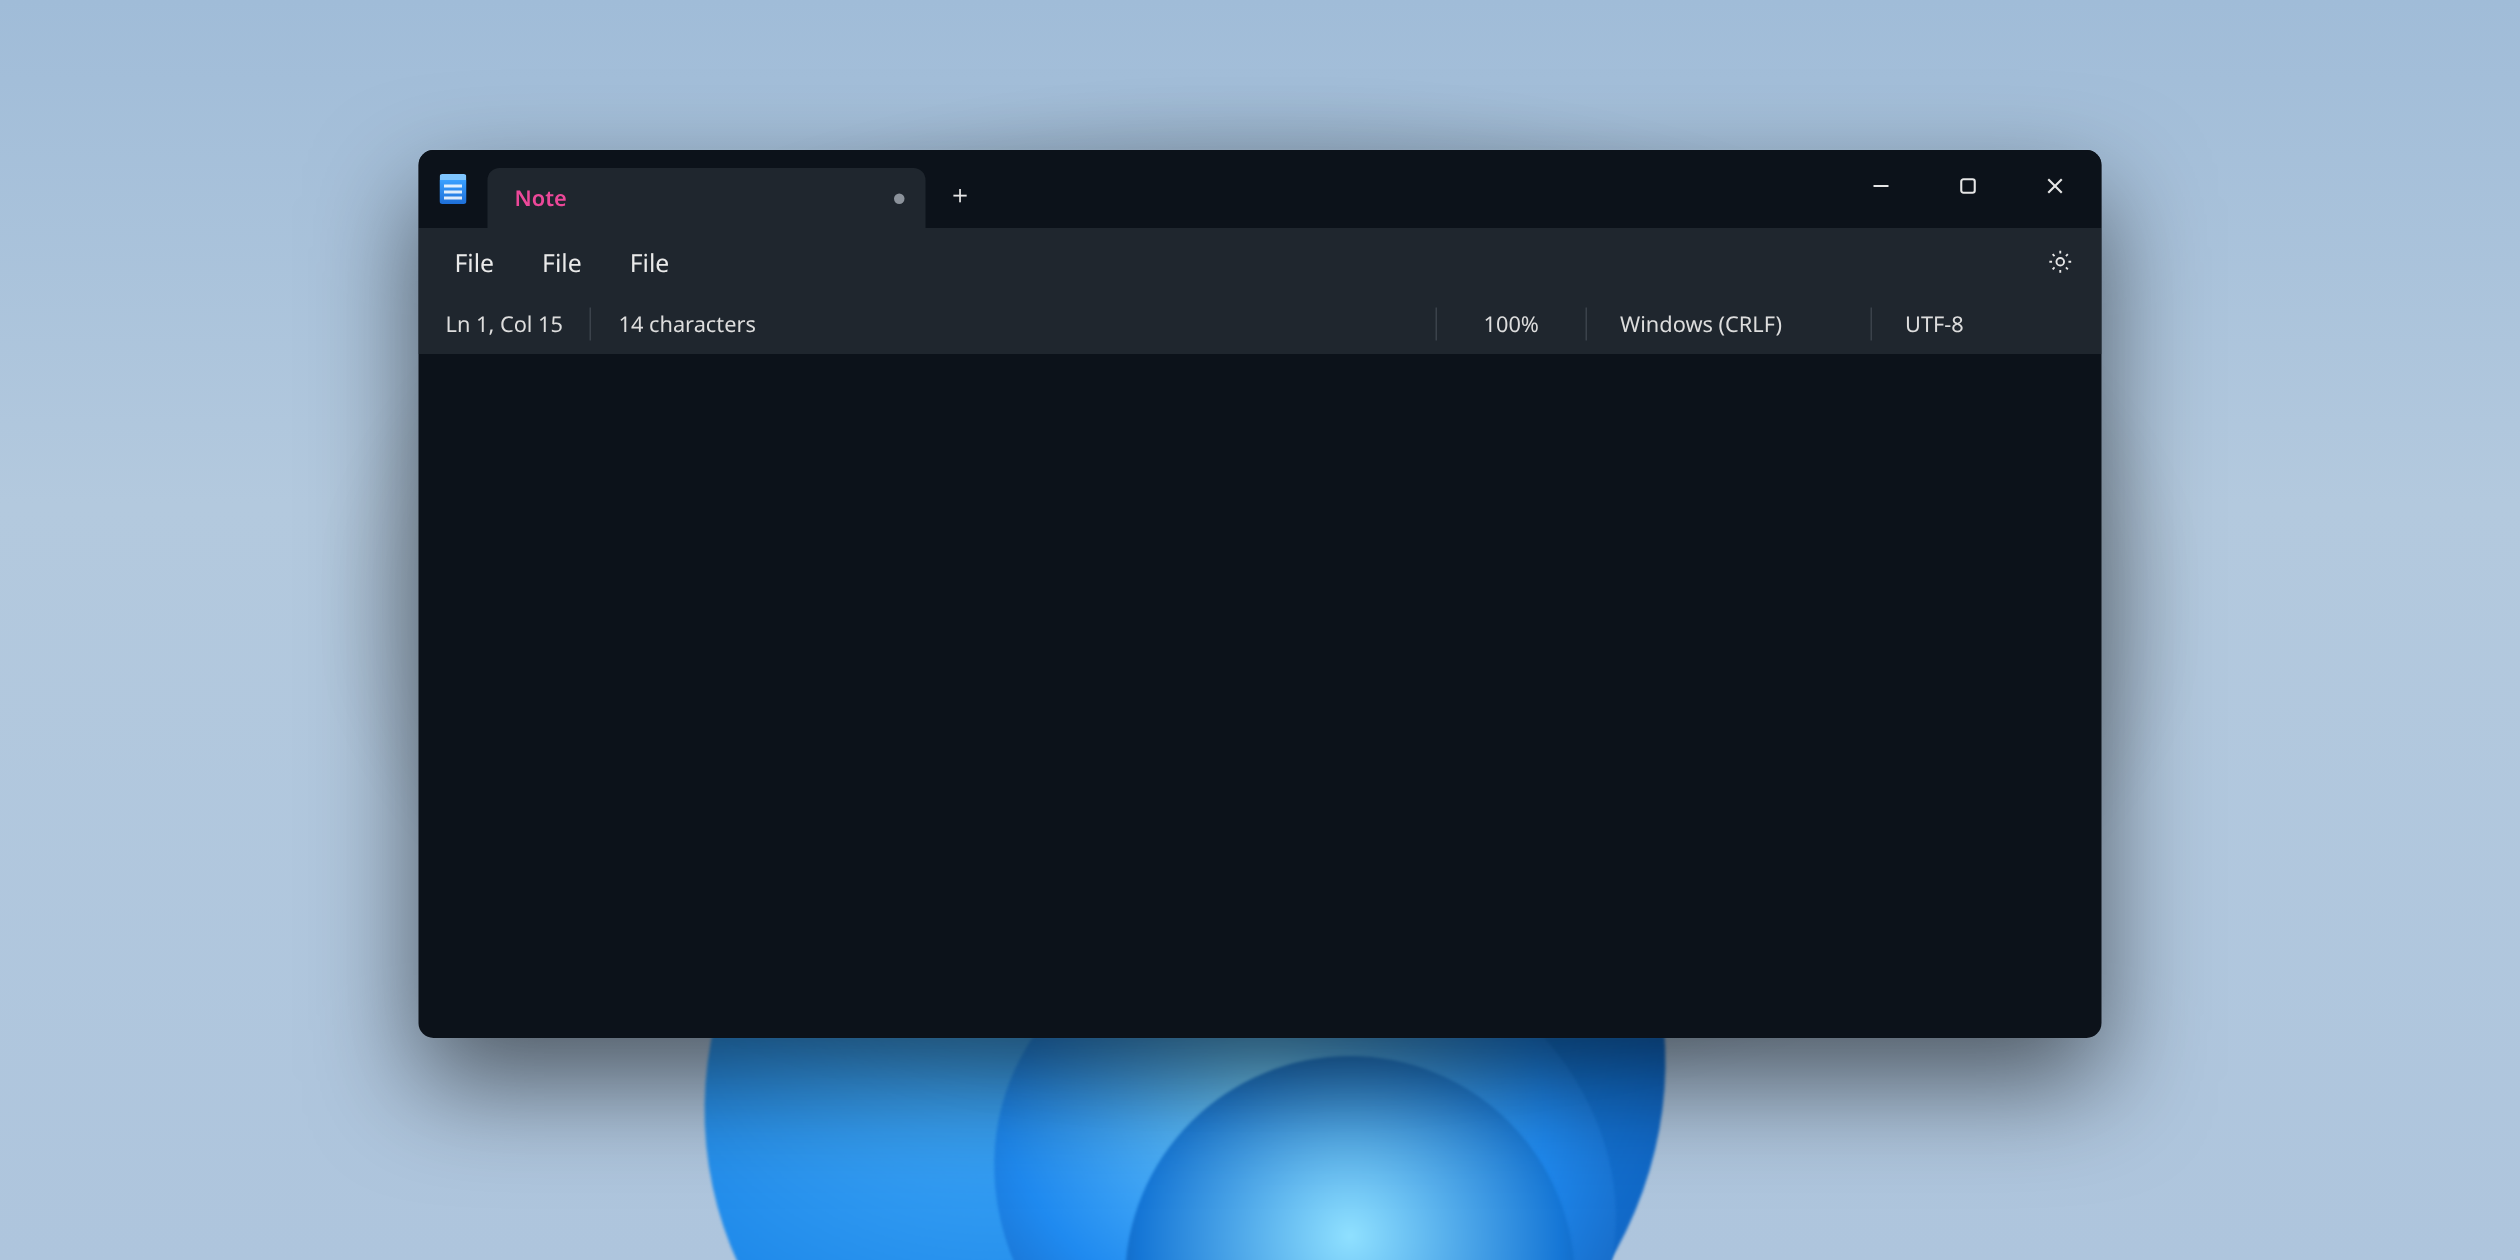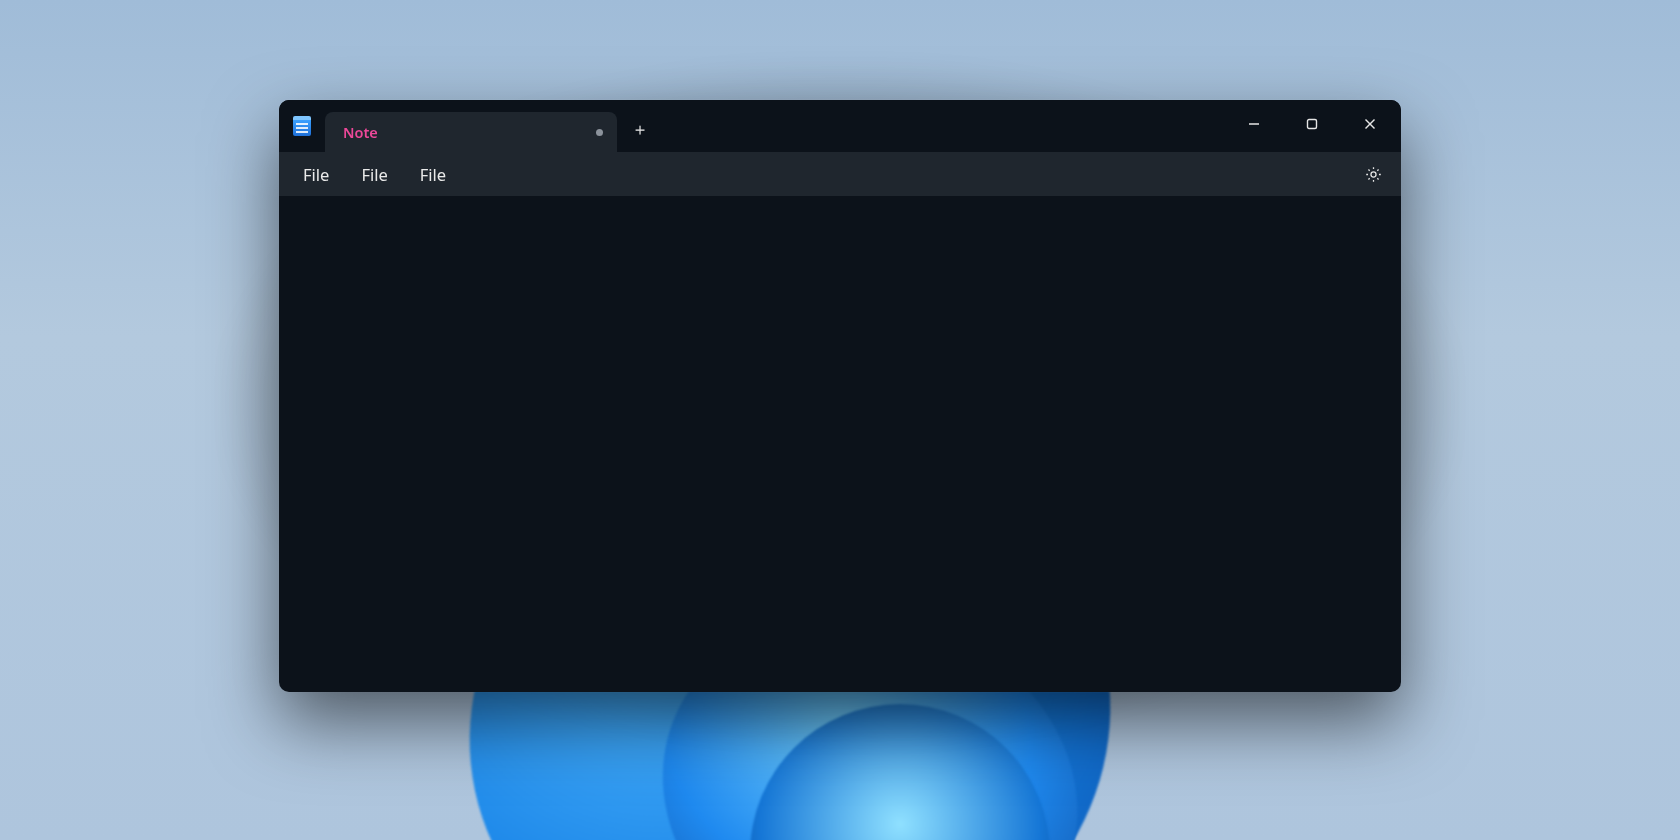--- a/index.html
+++ b/index.html
@@ -260,14 +260,22 @@
     <div class="flex"></div>
     <div class="settings-btn">
       <svg viewBox="0 0 24 24">
         <circle cx="12" cy="12" r="3.2"></circle>
         <path d="M12 2.8v2.3M12 18.9v2.3M21.2 12h-2.3M5.1 12H2.8M18.4 5.6l-1.6 1.6M7.2 16.8l-1.6 1.6M18.4 18.4l-1.6-1.6M7.2 7.2 5.6 5.6"></path>
       </svg>
     </div>
   </div>
 
 
+  <div class="statusbar">
+    <div class="status-cell first">Ln 1, Col 15</div>
+    <div class="status-cell">14 characters</div>
+    <div class="grow"></div>
+    <div class="status-cell cell-zoom">100%</div>
+    <div class="status-cell cell-eol">Windows (CRLF)</div>
+    <div class="status-cell cell-enc">UTF-8</div>
+  </div>
 
 </div>
 
 </body></html>

